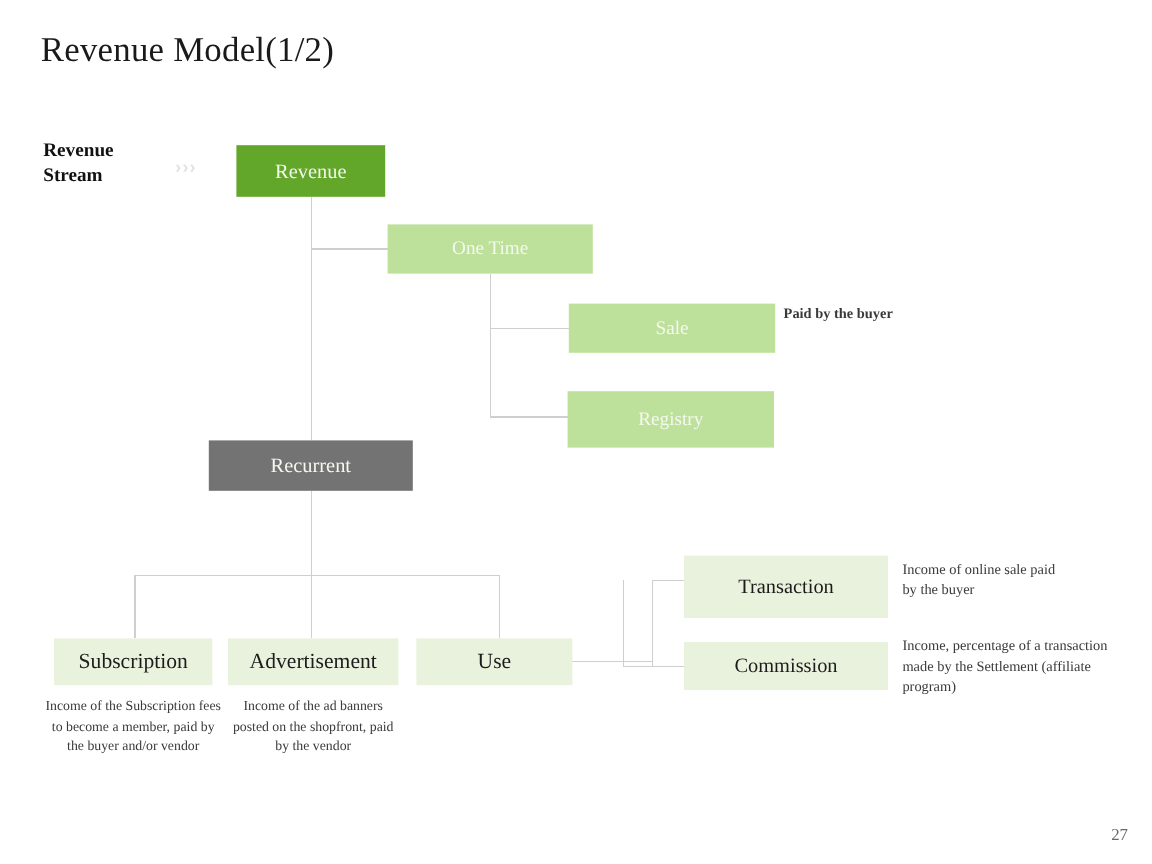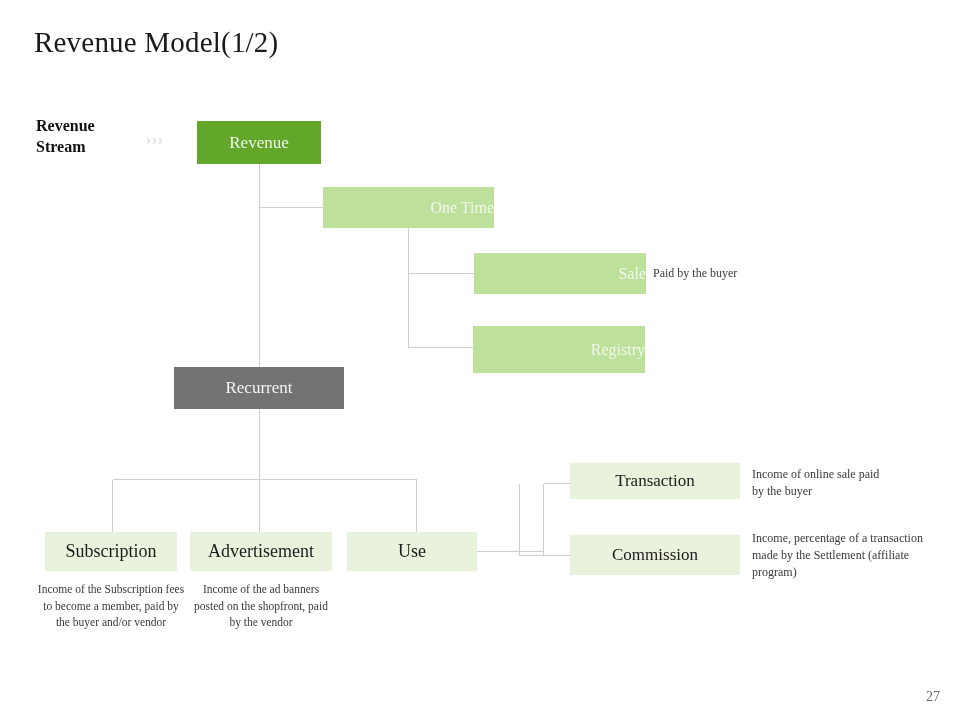--- a/index.html
+++ b/index.html
@@ -82,21 +82,20 @@
   }
   .node.lv1b {
     background: #737373;
     color: #f4f8ee;
     font-size: 17px;
   }
   .node.lv2 {
     background: #bde09a;
     color: #f4f9ee;
     font-size: 16px;
-    justify-content: flex-end;
   }
   .node.lv3 {
     background: #e9f2dc;
     color: #1c1c1c;
     font-size: 18px;
   }
 
   
   .note {
     position: absolute;
@@ -182,21 +181,21 @@
     <span>Revenue</span>
   </div>
 
   <div class="node lv2" style="left:323px; top:187px; width:171px; height:41px;">
     <span>One Time</span>
   </div>
 
   <div class="node lv2" style="left:474px; top:253px; width:172px; height:41px;">
     <span>Sale</span>
   </div>
-  <div class="note" style="left:653px; top:265px; width:190px;">Paid by the buyer</div>
+  <div class="note" style="left:653px; top:253px; width:190px;font-weight:bold;">Paid by the buyer</div>
 
   <div class="node lv2" style="left:473px; top:326px; width:172px; height:47px;">
     <span>Registry</span>
   </div>
 
   <div class="node lv1b" style="left:174px; top:367px; width:170px; height:42px;">
     <span>Recurrent</span>
   </div>
 
   <div class="node lv3" style="left:45px; top:532px; width:132px; height:39px;">
@@ -206,21 +205,21 @@
 
   <div class="node lv3" style="left:190px; top:532px; width:142px; height:39px;">
     <span>Advertisement</span>
   </div>
   <div class="desc" style="left:190px; top:581px; width:142px;">Income of the ad banners posted on the shopfront, paid by the vendor</div>
 
   <div class="node lv3" style="left:347px; top:532px; width:130px; height:39px;">
     <span>Use</span>
   </div>
 
-  <div class="node lv3" style="left:570px; top:463px; width:170px; height:36px; font-size:17px;justify-content:center;">
+  <div class="node lv3" style="left:570px; top:463px; width:170px; height:52px; font-size:17px;justify-content:center;">
     <span>Transaction</span>
   </div>
   <div class="note small" style="left:752px; top:466px; width:140px;">Income of online sale paid by the buyer</div>
 
   <div class="node lv3" style="left:570px; top:535px; width:170px; height:40px; font-size:17px;">
     <span>Commission</span>
   </div>
   <div class="note small" style="left:752px; top:530px; width:196px;">Income, percentage of a transaction made by the Settlement (affiliate program)</div>
 
   <div id="page-number">27</div>

